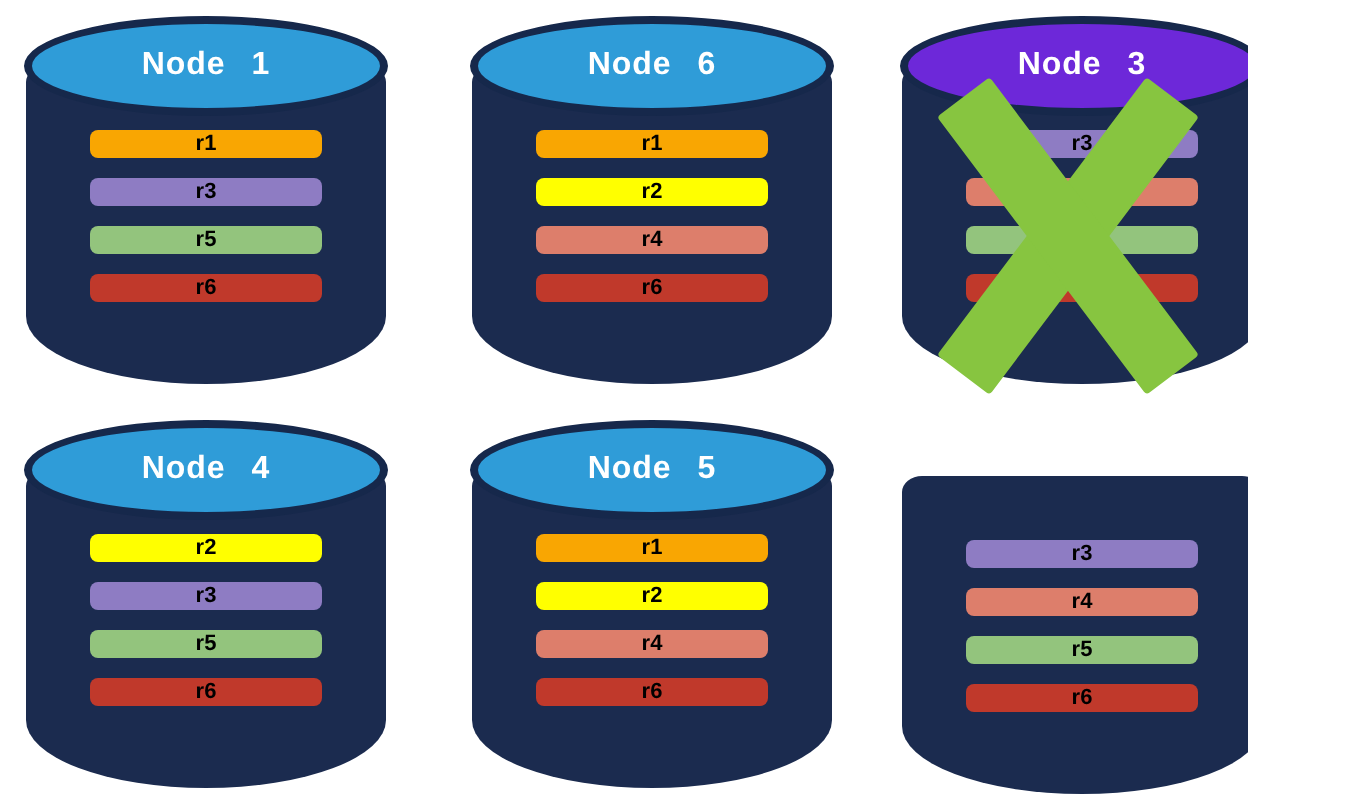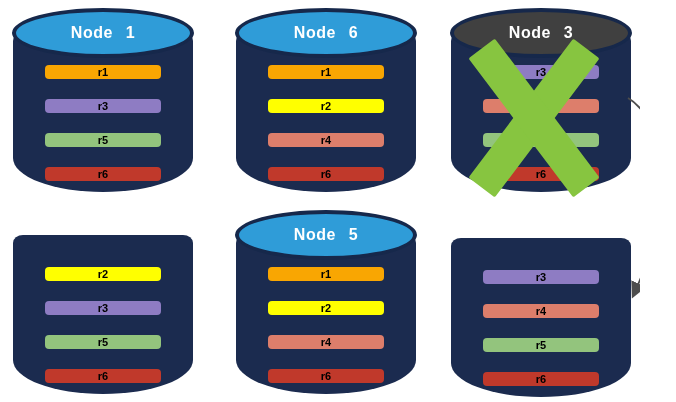--- a/index.html
+++ b/index.html
@@ -1,36 +1,36 @@
 <!DOCTYPE html>
 <html><head>
 <meta charset="utf-8">
 <style>
   html,body { margin:0; padding:0; background:#fff; }
   .canvas {
     position:relative; width:624px; height:402px; background:#ffffff;
-    font-family:"Liberation Sans", sans-serif; overflow:hidden;padding-left:16px;
+    font-family:"Liberation Sans", sans-serif; overflow:hidden;
   }
   .node { position:absolute; width:182px; height:186px; }
   .cyl-body {
     position:absolute; left:1px; right:1px; top:25px; bottom:2px;
     border-radius:10px 10px 50% 50% / 8px 8px 34px 34px;
   }
   .cyl-top {
     position:absolute; left:0; right:0; top:0; height:50px;
     border-radius:50%; border:4px solid; box-sizing:border-box;
     display:flex; align-items:center; justify-content:center;
   }
   .node-label {
     color:#ffffff; font-weight:bold; font-size:16px;
     word-spacing:8px; letter-spacing:0.5px;
   }
   .bars {
     position:absolute; left:33px; top:57px; width:116px;
-    display:flex; flex-direction:column; gap:20px;
+    display:flex; flex-direction:column; gap:10px;
   }
   .bar {
     height:14px; border-radius:4px;
     display:flex; align-items:center; justify-content:center;
   }
   .bar span {
     font-size:11px; font-weight:bold; color:#000; line-height:14px;
   }
   .xmark { position:absolute; left:30px; top:40px; width:108px; height:140px; }
   .xmark i {
@@ -86,21 +86,21 @@
           <span>r4</span>
         </div>
       <div class="bar" style="background: rgb(192, 57, 43);">
           <span>r6</span>
         </div>
     </div>
   </div>
 
   <div class="node" style="left:450px; top:8px;">
     <div class="cyl-body" style="background: rgb(27, 43, 79);"></div>
-    <div class="cyl-top" style="background: #404040; border-color: rgb(22, 40, 75);">
+    <div class="cyl-top" style="background: #6d28d9; border-color: rgb(22, 40, 75);">
       <span class="node-label">Node 3</span>
     </div>
     <div class="bars">
       <div class="bar" style="background: rgb(142, 124, 195);">
           <span>r3</span>
         </div>
       <div class="bar" style="background: rgb(221, 126, 107);">
           <span>r4</span>
         </div>
       <div class="bar" style="background: rgb(147, 196, 125);">
@@ -111,20 +111,23 @@
         </div>
     </div>
     <div class="xmark">
       <i class="s1" style="background: rgb(135, 197, 64);"></i>
       <i class="s2" style="background: rgb(135, 197, 64);"></i>
     </div>
   </div>
 
   <div class="node" style="left:12px; top:210px;">
     <div class="cyl-body" style="background: rgb(27, 43, 79);"></div>
+    <div class="cyl-top" style="background: rgb(47, 156, 216); border-color: rgb(22, 40, 75);">
+      <span class="node-label">Node 4</span>
+    </div>
     <div class="bars">
       <div class="bar" style="background: rgb(255, 255, 0);">
           <span>r2</span>
         </div>
       <div class="bar" style="background: rgb(142, 124, 195);">
           <span>r3</span>
         </div>
       <div class="bar" style="background: rgb(147, 196, 125);">
           <span>r5</span>
         </div>

